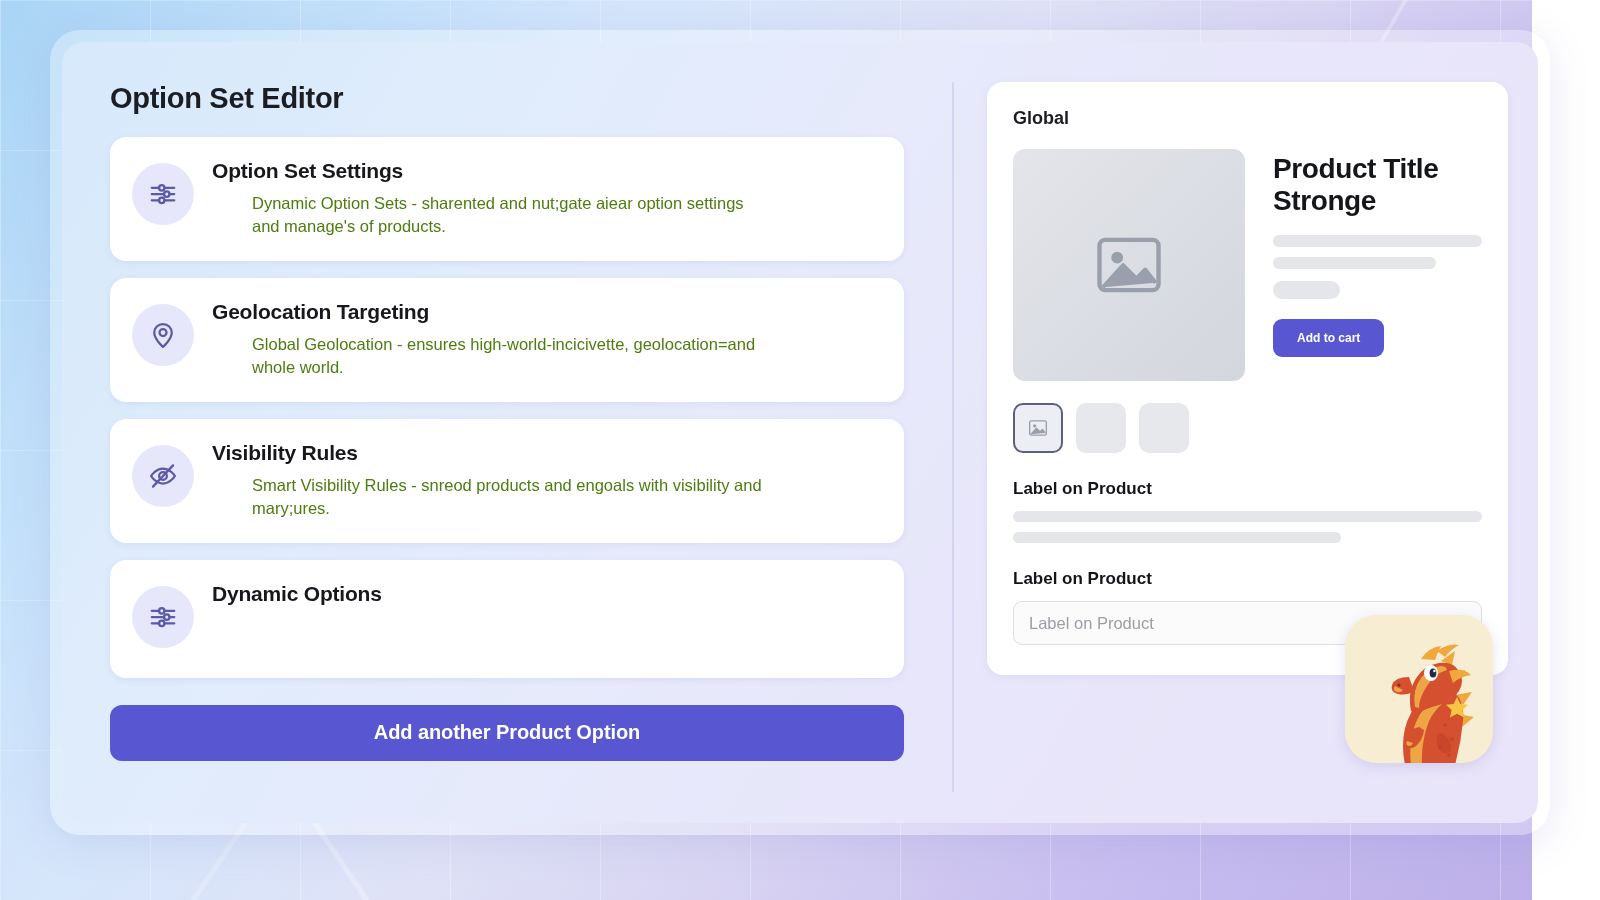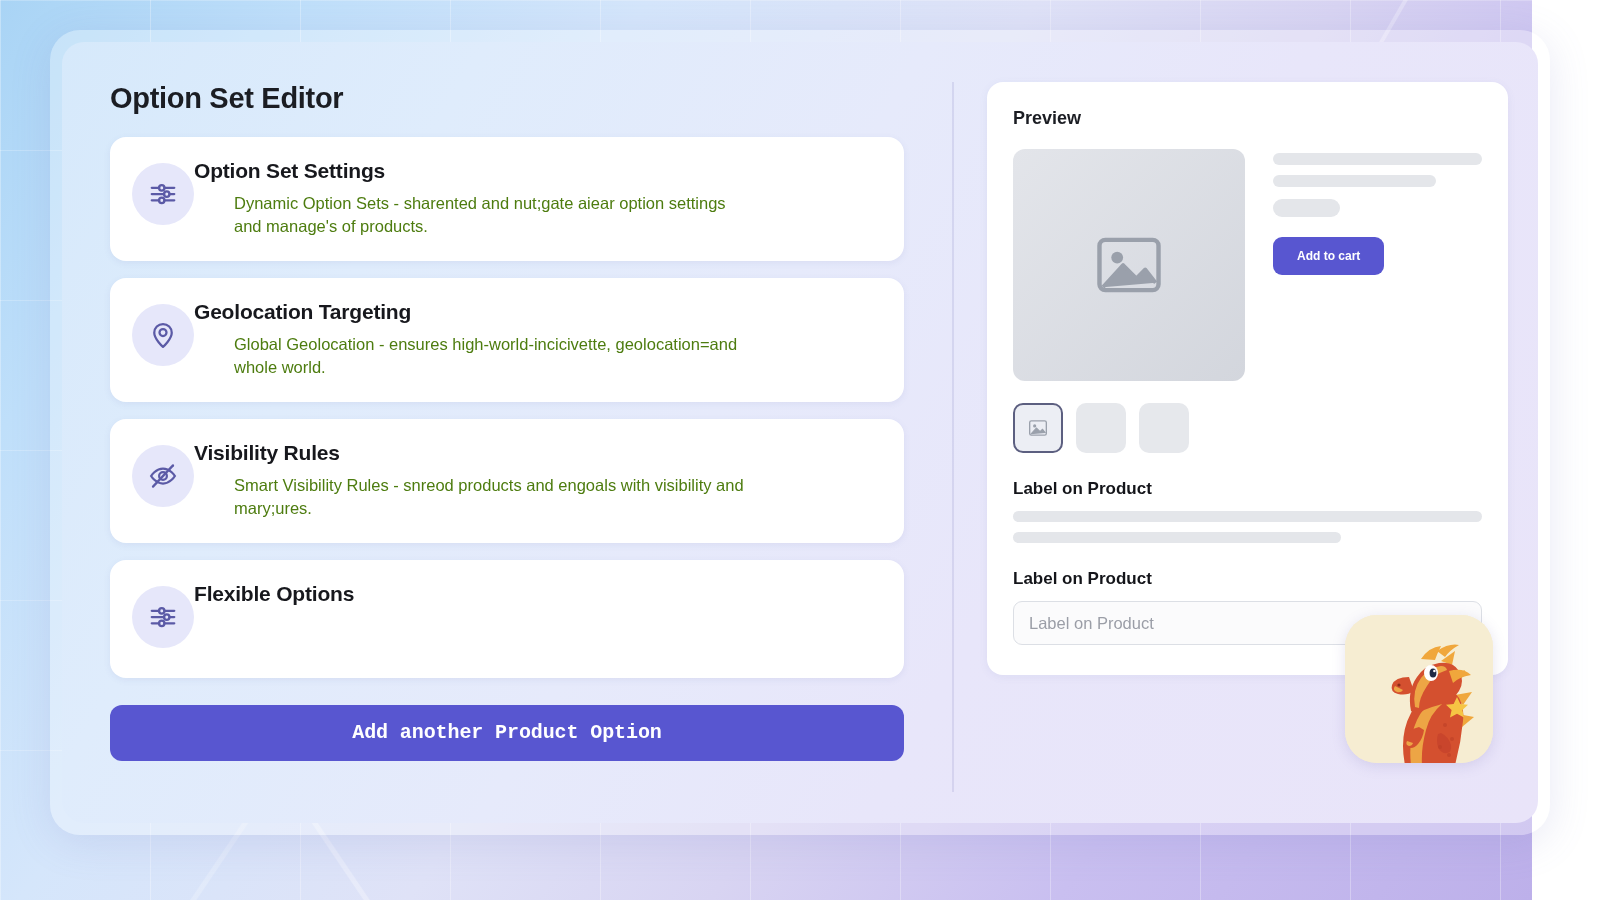--- a/index.html
+++ b/index.html
@@ -95,20 +95,21 @@
     margin-bottom: 22px;
   }
 
   .feature-card {
     background: #ffffff;
     border-radius: 16px;
     padding: 20px 24px 22px 22px;
     margin-bottom: 17px;
     display: flex;
     align-items: flex-start;
+    gap: 18px;
     box-shadow: 0 2px 7px rgba(90,100,170,0.09);
     min-height: 118px;
   }
   .feature-icon {
     flex: 0 0 auto;
     width: 62px; height: 62px;
     border-radius: 50%;
     background: #e6e7fa;
     display: flex;
     align-items: center;
@@ -133,21 +134,21 @@
   }
 
   #add-option-button {
     margin-top: 10px;
     width: 100%;
     height: 56px;
     border: none;
     border-radius: 12px;
     background: #5856d0;
     color: #ffffff;
-    font-family: Liberation Mono, monospace;
+    font-family: Liberation Sans, sans-serif;
     font-size: 20px;
     font-weight: bold;
     cursor: pointer;
     letter-spacing: -0.1px;
   }
 
   
   #preview-col {
     flex: 1;
     padding: 40px 30px 0 35px;
@@ -328,43 +329,44 @@
                 <circle cx="11" cy="7" r="2.2"></circle>
               <line x1="3" y1="12" x2="13" y2="12"></line>
                 <line x1="17" y1="12" x2="21" y2="12"></line>
                 <circle cx="15" cy="12" r="2.2"></circle>
               <line x1="3" y1="17" x2="9" y2="17"></line>
                 <line x1="13" y1="17" x2="21" y2="17"></line>
                 <circle cx="11" cy="17" r="2.2"></circle>
             </svg>
           </div>
           <div class="feature-text">
-            <div class="feature-title">Flexible Options</div>
+            <div class="feature-title">Dynamic Options</div>
           </div>
         </div>
 
         <button id="add-option-button">Add another Product Option</button>
       </div>
 
       <div id="divider"></div>
 
       <div id="preview-col">
         <div id="preview-card">
-          <div id="preview-heading">Preview</div>
+          <div id="preview-heading">Global</div>
 
           <div id="product-row">
             <div id="product-image">
               <svg width="72" height="62" viewBox="0 0 24 21" fill="none" stroke="#9aa0ab" stroke-width="1.5" stroke-linejoin="round">
                 <rect x="2" y="2" width="20" height="17" rx="2"></rect>
                 <circle cx="8" cy="8" r="2" fill="#9aa0ab" stroke="none"></circle>
                 <path d="M3.2 18 L10 10.5 L14.5 15 L17.5 12 L21 16.5" fill="#9aa0ab" stroke="#9aa0ab" stroke-width="1.3"></path>
               </svg>
             </div>
 
             <div id="product-info">
+              <div id="product-title">Product Title Stronge</div>
               <div class="skel w-full"></div>
               <div class="skel w-mid"></div>
               <div class="skel w-pill"></div>
               <button id="add-to-cart-button">Add to cart</button>
             </div>
           </div>
 
           <div id="thumb-row">
             <div class="thumb selected">
               <svg width="20" height="18" viewBox="0 0 24 21" fill="none" stroke="#9aa0ab" stroke-width="1.6" stroke-linejoin="round">

